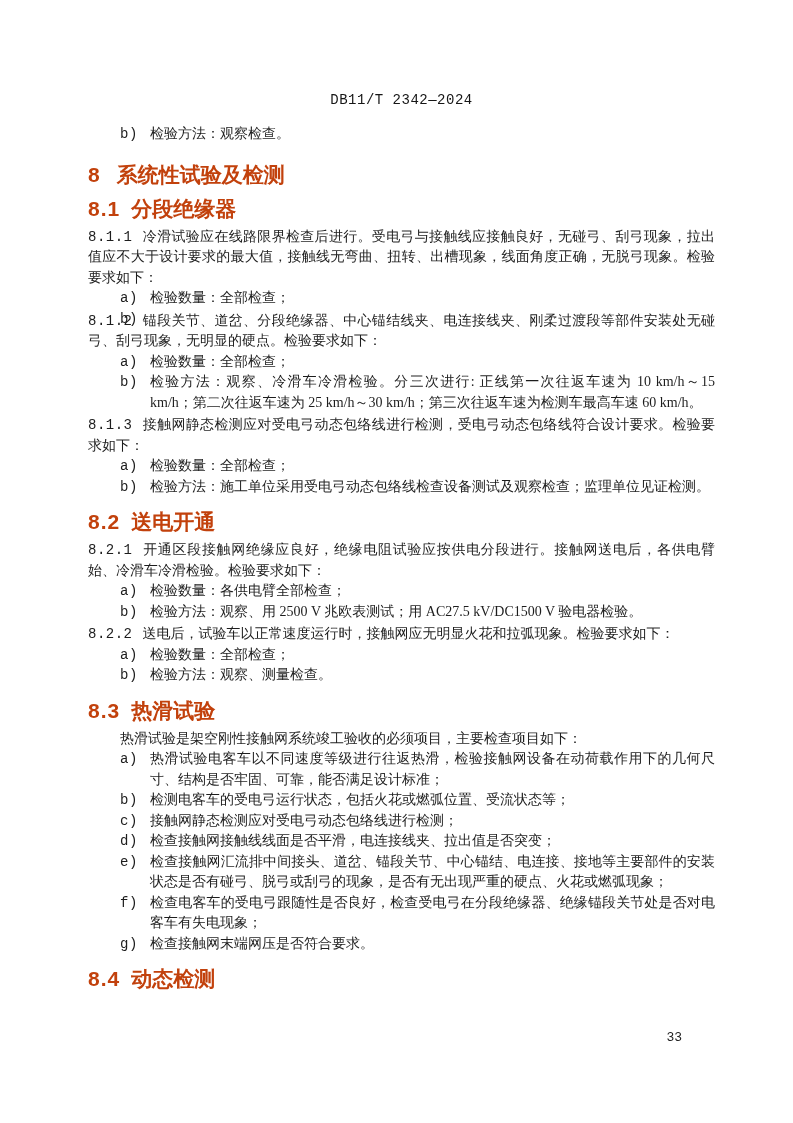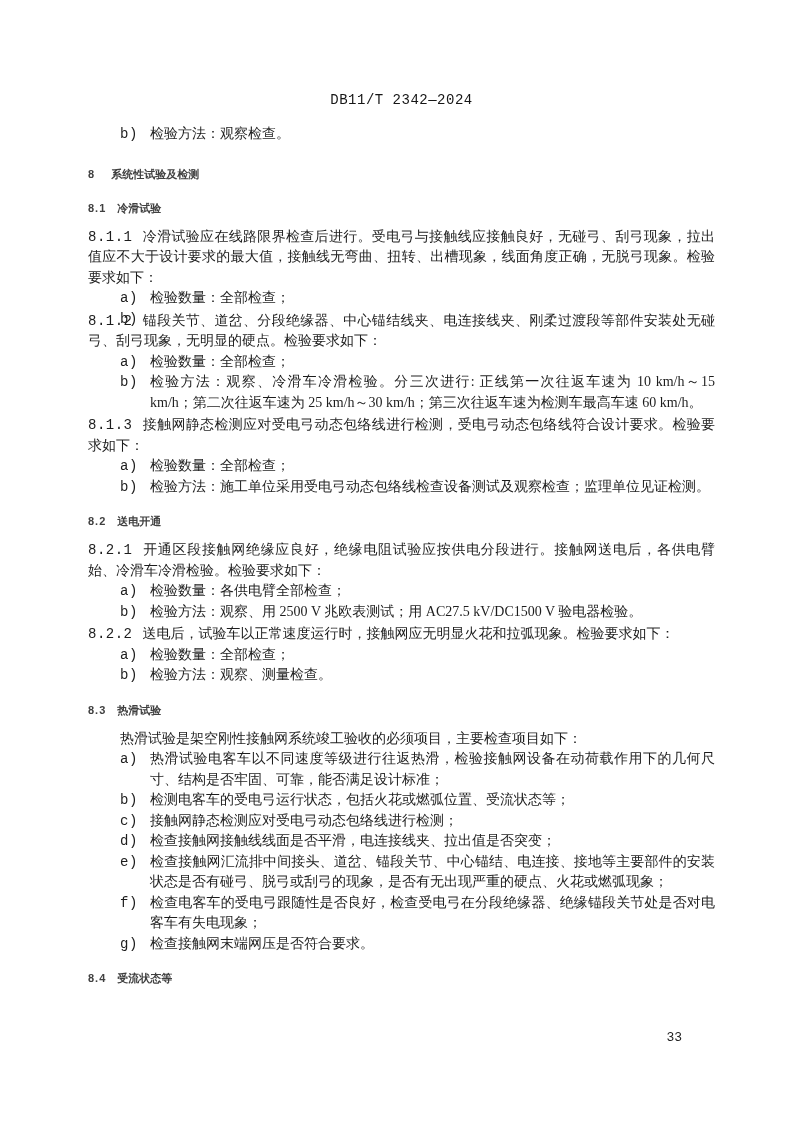--- a/index.html
+++ b/index.html
@@ -11,21 +11,21 @@
   .content{position:absolute;top:124px;left:88px;width:627px;}
   .li{position:relative;margin:0;padding-left:62px;text-align:justify;
         font-size:14px;line-height:20.5px;}
   .mk{position:absolute;left:32px;top:0;
         font-family:"Liberation Mono","DejaVu Sans Mono",monospace;letter-spacing:.5px;}
   .clause{margin:2px 0 0 0;text-align:justify;font-size:14px;line-height:20.5px;}
   .cnum{font-family:"Liberation Mono","DejaVu Sans Mono",monospace;
         letter-spacing:.5px;margin-right:10px;margin-top:15px;}
   .para{margin:0;text-indent:32px;font-size:14px;line-height:20.5px;text-align:justify;}
   .h1,.h2{font-family:"Liberation Sans","DejaVu Sans",sans-serif;font-weight:700;
-        color:#404040;font-size:11px;line-height:19px;}
+        color:#c2410c;font-size:21px;line-height:19px;}
   .h1{margin:20px 0 10px 0;}
   .h2{margin:15px 0 9px 0;}
   .hnum{margin-right:16px;letter-spacing:1px;}
   .h2 .hnum{margin-right:11px;}
   .page-number{position:absolute;top:1030px;left:72px;width:610px;text-align:right;
         font-family:"Liberation Mono","DejaVu Sans Mono",monospace;
         font-size:13px;color:#222;}
 </style>
 </head>
 <body>
@@ -40,21 +40,21 @@
 
     <p class="li">
       <span class="mk">b)</span><span>检验方法：观察检查。</span>
     </p>
 
     <h1 class="h1">
       <span class="hnum">8</span><span>系统性试验及检测</span>
     </h1>
 
     <h2 class="h2">
-      <span class="hnum">8.1</span><span>冷滑试验</span>
+      <span class="hnum">8.1</span><span>分段绝缘器</span>
     </h2>
 
     <p class="clause">
       <span class="cnum">8.1.1</span><span>冷滑试验应在线路限界检查后进行。受电弓与接触线应接触良好，无碰弓、刮弓现象，拉出值应不大于设计要求的最大值，接触线无弯曲、扭转、出槽现象，线面角度正确，无脱弓现象。检验要求如下：</span>
     </p>
     <p class="li">
       <span class="mk">a)</span><span>检验数量：全部检查；</span>
     </p>
     <p class="li">
       <span class="mk">b)</span>
@@ -126,20 +126,20 @@
       <span class="mk">e)</span><span>检查接触网汇流排中间接头、道岔、锚段关节、中心锚结、电连接、接地等主要部件的安装状态是否有碰弓、脱弓或刮弓的现象，是否有无出现严重的硬点、火花或燃弧现象；</span>
     </p>
     <p class="li">
       <span class="mk">f)</span><span>检查电客车的受电弓跟随性是否良好，检查受电弓在分段绝缘器、绝缘锚段关节处是否对电客车有失电现象；</span>
     </p>
     <p class="li">
       <span class="mk">g)</span><span>检查接触网末端网压是否符合要求。</span>
     </p>
 
     <h2 class="h2">
-      <span class="hnum">8.4</span><span>受流状态等</span>
+      <span class="hnum">8.4</span><span>动态检测</span>
     </h2>
 
   </main>
 
   <div class="page-number">33</div>
 
 </div>
 
 </body></html>

